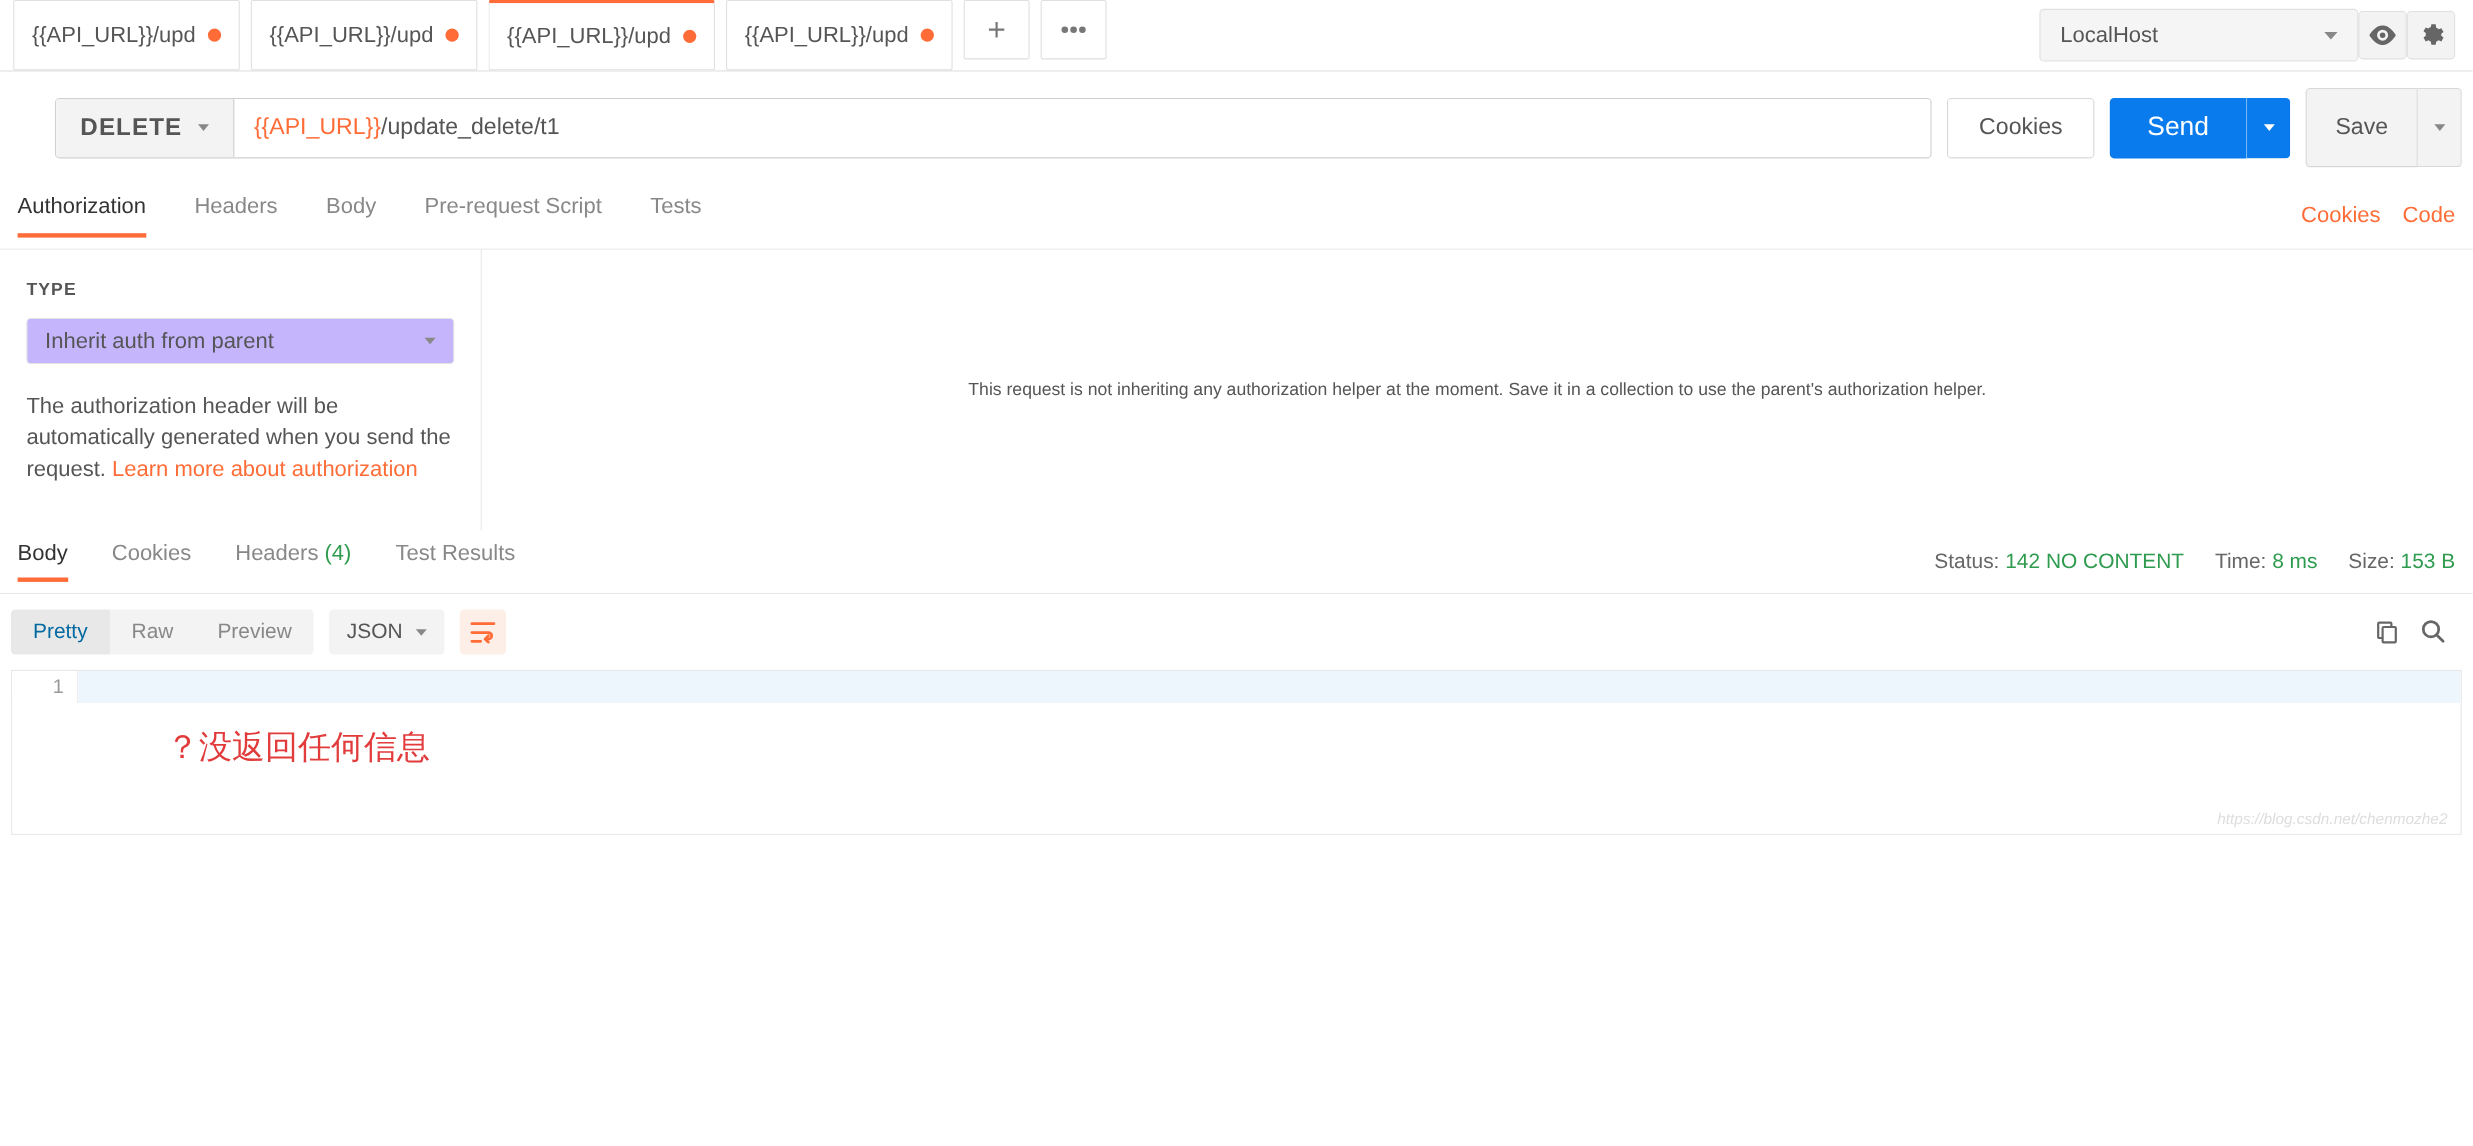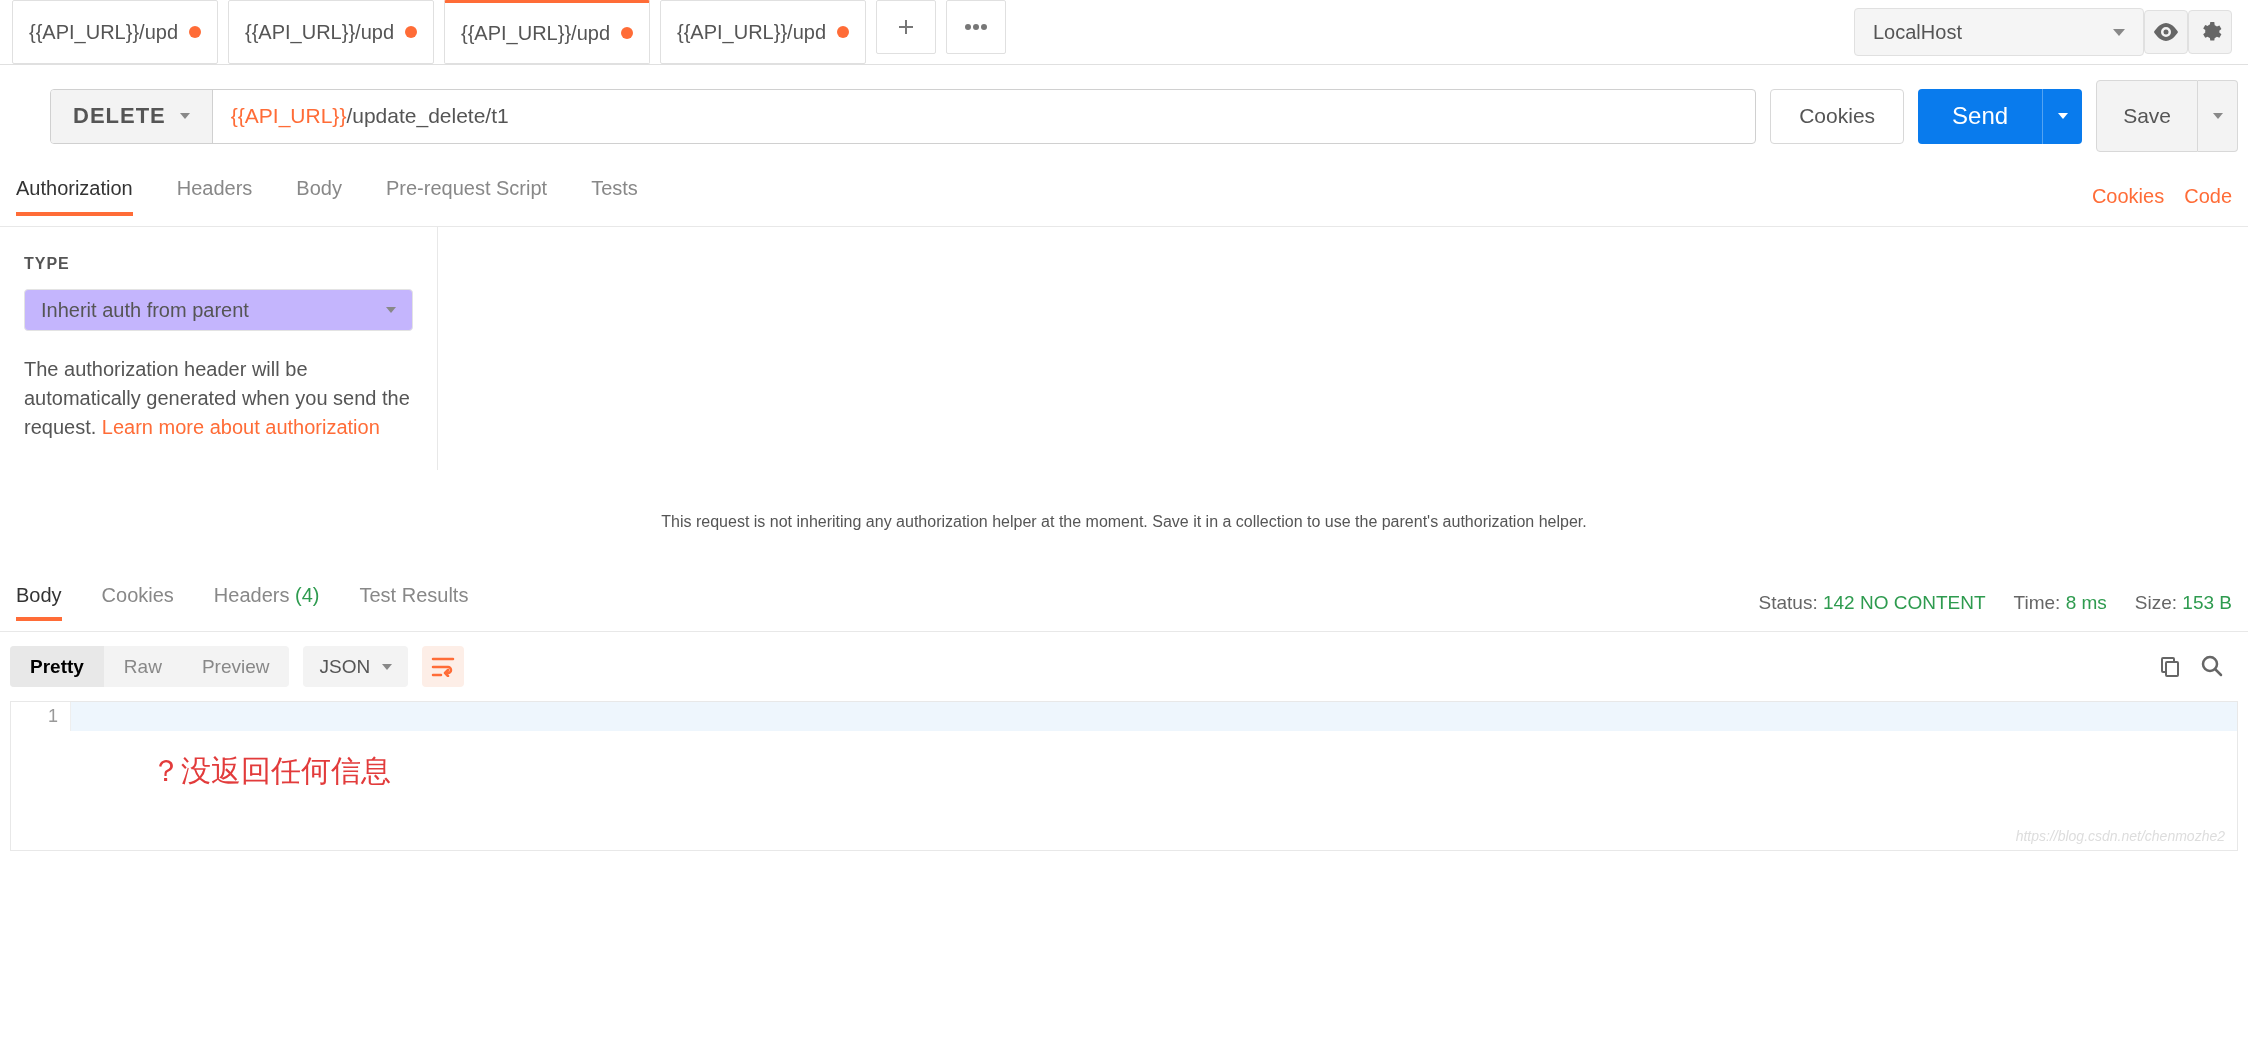--- a/index.html
+++ b/index.html
@@ -24,37 +24,37 @@
 .send-btn { display: flex; align-items: center; justify-content: center; padding: 0 34px; background: #097bed; color: #fff; font-size: 24px; font-weight: 500; border-radius: 4px 0 0 4px; cursor: pointer; }
 .send-caret { display: flex; align-items: center; justify-content: center; width: 40px; background: #097bed; border-left: 1px solid rgba(255,255,255,0.3); border-radius: 0 4px 4px 0; color: #fff; cursor: pointer; }
 .save-group { display: flex; height: 72px; }
 .save-btn { display: flex; align-items: center; justify-content: center; padding: 0 26px; background: #f3f3f3; border: 1px solid #d8d8d8; border-radius: 4px 0 0 4px; font-size: 21px; color: #555; cursor: pointer; }
 .save-caret { display: flex; align-items: center; justify-content: center; width: 40px; background: #f3f3f3; border: 1px solid #d8d8d8; border-left: none; border-radius: 0 4px 4px 0; color: #777; cursor: pointer; }
 .sub-tabs { display: flex; align-items: center; height: 60px; padding: 0 16px; border-bottom: 1px solid #e8e8e8; }
 .sub-tab { padding: 0 0 16px 0; margin-right: 44px; font-size: 20px; color: #888; cursor: pointer; }
 .sub-tab.active { color: #333; border-bottom: 4px solid #ff6c37; padding-bottom: 12px; }
 .sub-right { margin-left: auto; display: flex; gap: 20px; }
 .link-orange { color: #ff6c37; font-size: 20px; cursor: pointer; }
-.auth-area { display: flex; min-height: 255px; flex-direction: column; }
+.auth-area { display: flex; min-height: 255px; }
 .auth-left { width: 438px; border-right: 1px solid #e8e8e8; padding: 28px 24px; }
 .type-label { font-size: 16px; font-weight: 700; color: #555; letter-spacing: 1px; margin-bottom: 16px; }
 .type-select { display: flex; align-items: center; justify-content: space-between; height: 42px; background: #c4b5fd; border: 1px solid #e3e3e3; border-radius: 4px; padding: 0 16px; font-size: 20px; color: #555; cursor: pointer; margin-bottom: 24px; }
 .auth-desc { font-size: 20px; color: #555; line-height: 1.45; }
 .auth-right { flex: 1; display: flex; align-items: center; justify-content: center; padding: 40px 80px; }
 .auth-msg { font-size: 16px; color: #555; text-align: center; line-height: 1.5; }
 .resp-tabs { display: flex; align-items: center; height: 58px; padding: 0 16px; border-bottom: 1px solid #e8e8e8; }
 .resp-tab { margin-right: 40px; font-size: 20px; color: #888; cursor: pointer; padding-bottom: 14px; }
 .resp-tab.active { color: #333; border-bottom: 4px solid #ff6c37; padding-bottom: 10px; }
 .count-badge { color: #2e9b4f; }
 .resp-right { margin-left: auto; display: flex; gap: 28px; font-size: 19px; color: #666; }
 .stat-val { color: #2e9b4f; font-weight: 500; }
 .body-toolbar { display: flex; align-items: center; gap: 14px; padding: 14px 10px; }
 .seg-group { display: flex; background: #f3f3f3; border-radius: 4px; overflow: hidden; height: 41px; }
 .seg { display: flex; align-items: center; padding: 0 20px; font-size: 19px; color: #888; cursor: pointer; }
-.seg.active { background: #e8e8e8; color: #000000; font-weight: 700; }
+.seg.active { background: #e8e8e8; color: #0369a1; font-weight: 400; }
 .fmt-select { display: flex; align-items: center; gap: 12px; height: 41px; background: #f3f3f3; border-radius: 4px; padding: 0 16px; font-size: 19px; color: #555; cursor: pointer; }
 .wrap-btn { display: flex; align-items: center; justify-content: center; width: 42px; height: 41px; background: #fdeee7; border-radius: 4px; cursor: pointer; }
 .toolbar-right { margin-left: auto; display: flex; gap: 16px; padding-right: 12px; }
 .tool-icon { width: 26px; height: 26px; cursor: pointer; color: #666; }
 .editor { border: 1px solid #e8e8e8; margin: 0 10px; min-height: 150px; }
 .editor-line { display: flex; }
 .gutter { width: 60px; text-align: right; padding: 4px 12px 4px 0; background: #fff; color: #999; font-size: 18px; border-right: 1px solid #eee; }
 .line-content { flex: 1; background: #eef6fd; min-height: 28px; border-bottom: 1px solid #eef6fd; }
 .annotation { color: #e23b3b; font-size: 30px; font-weight: 500; padding: 20px 0 0 140px; }
 .watermark { position: absolute; right: 12px; bottom: 6px; font-size: 14px; color: #ddd; font-style: italic; }

